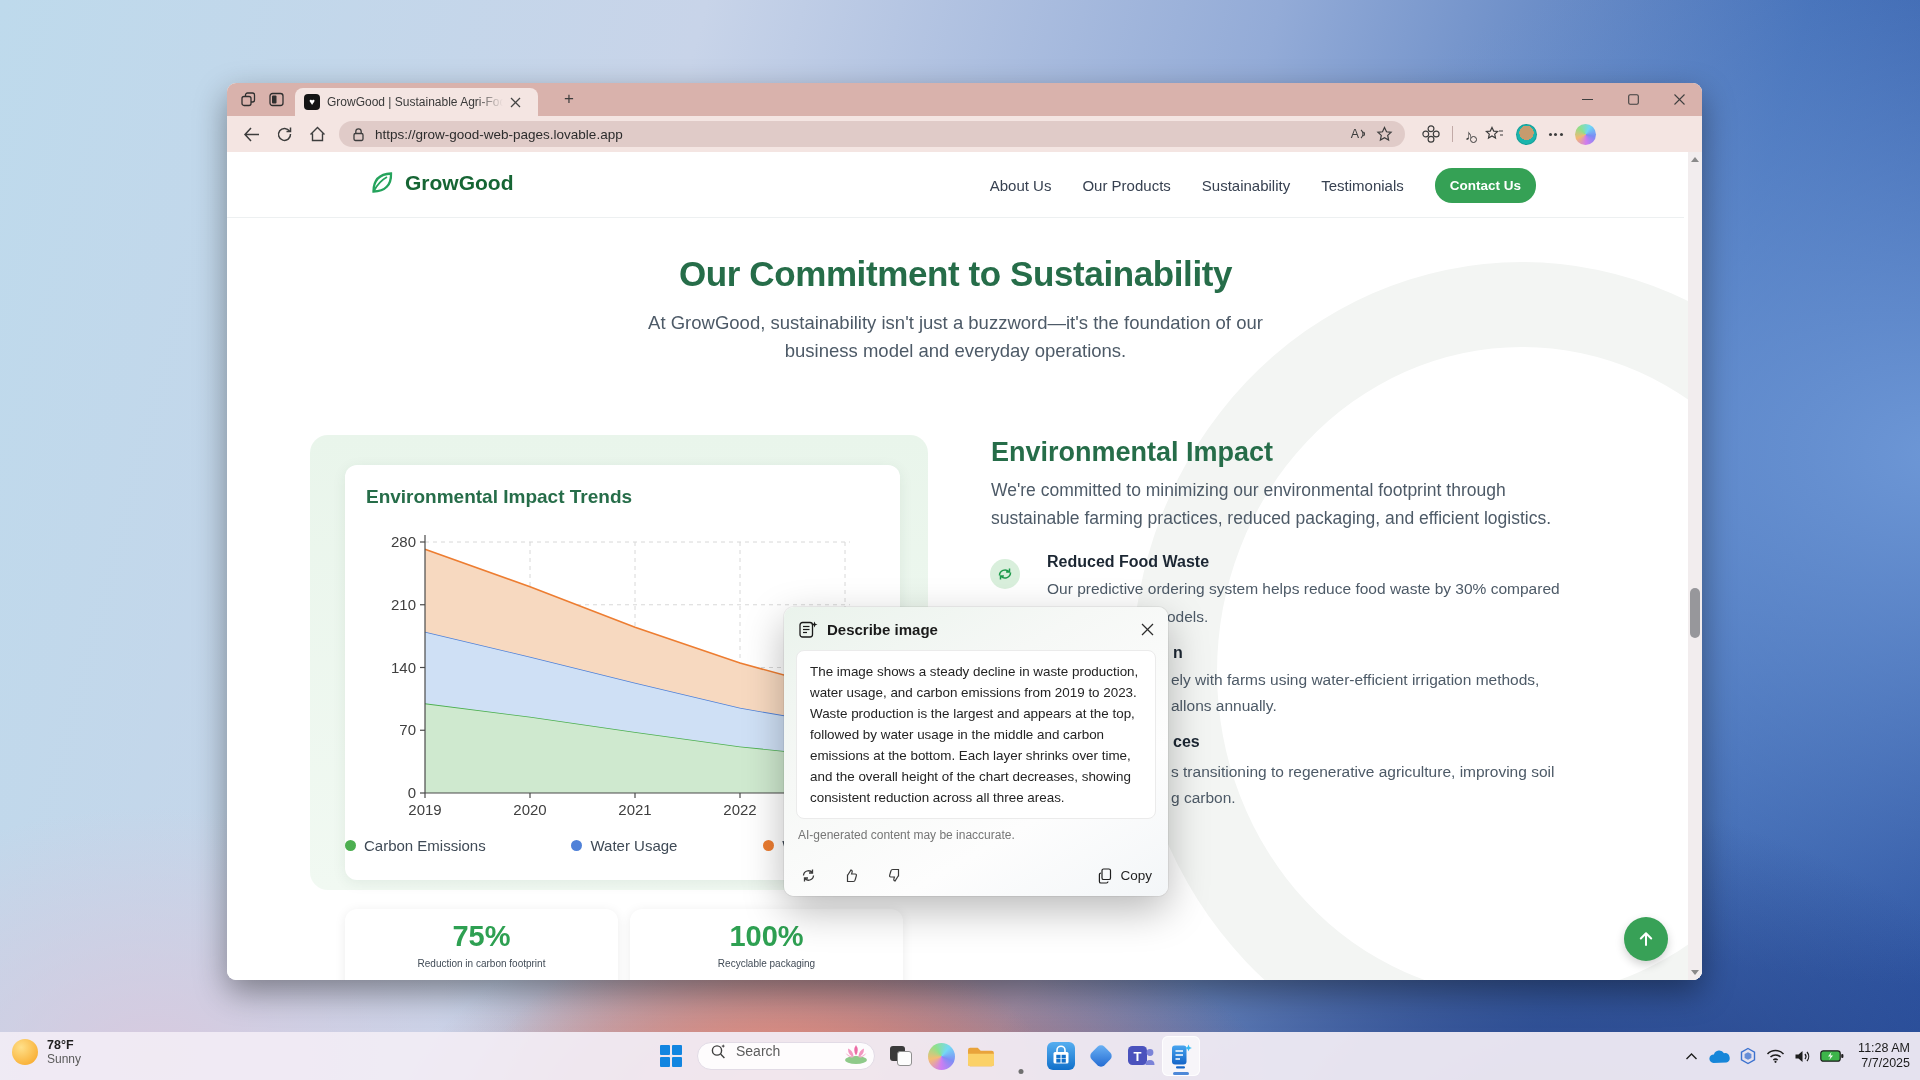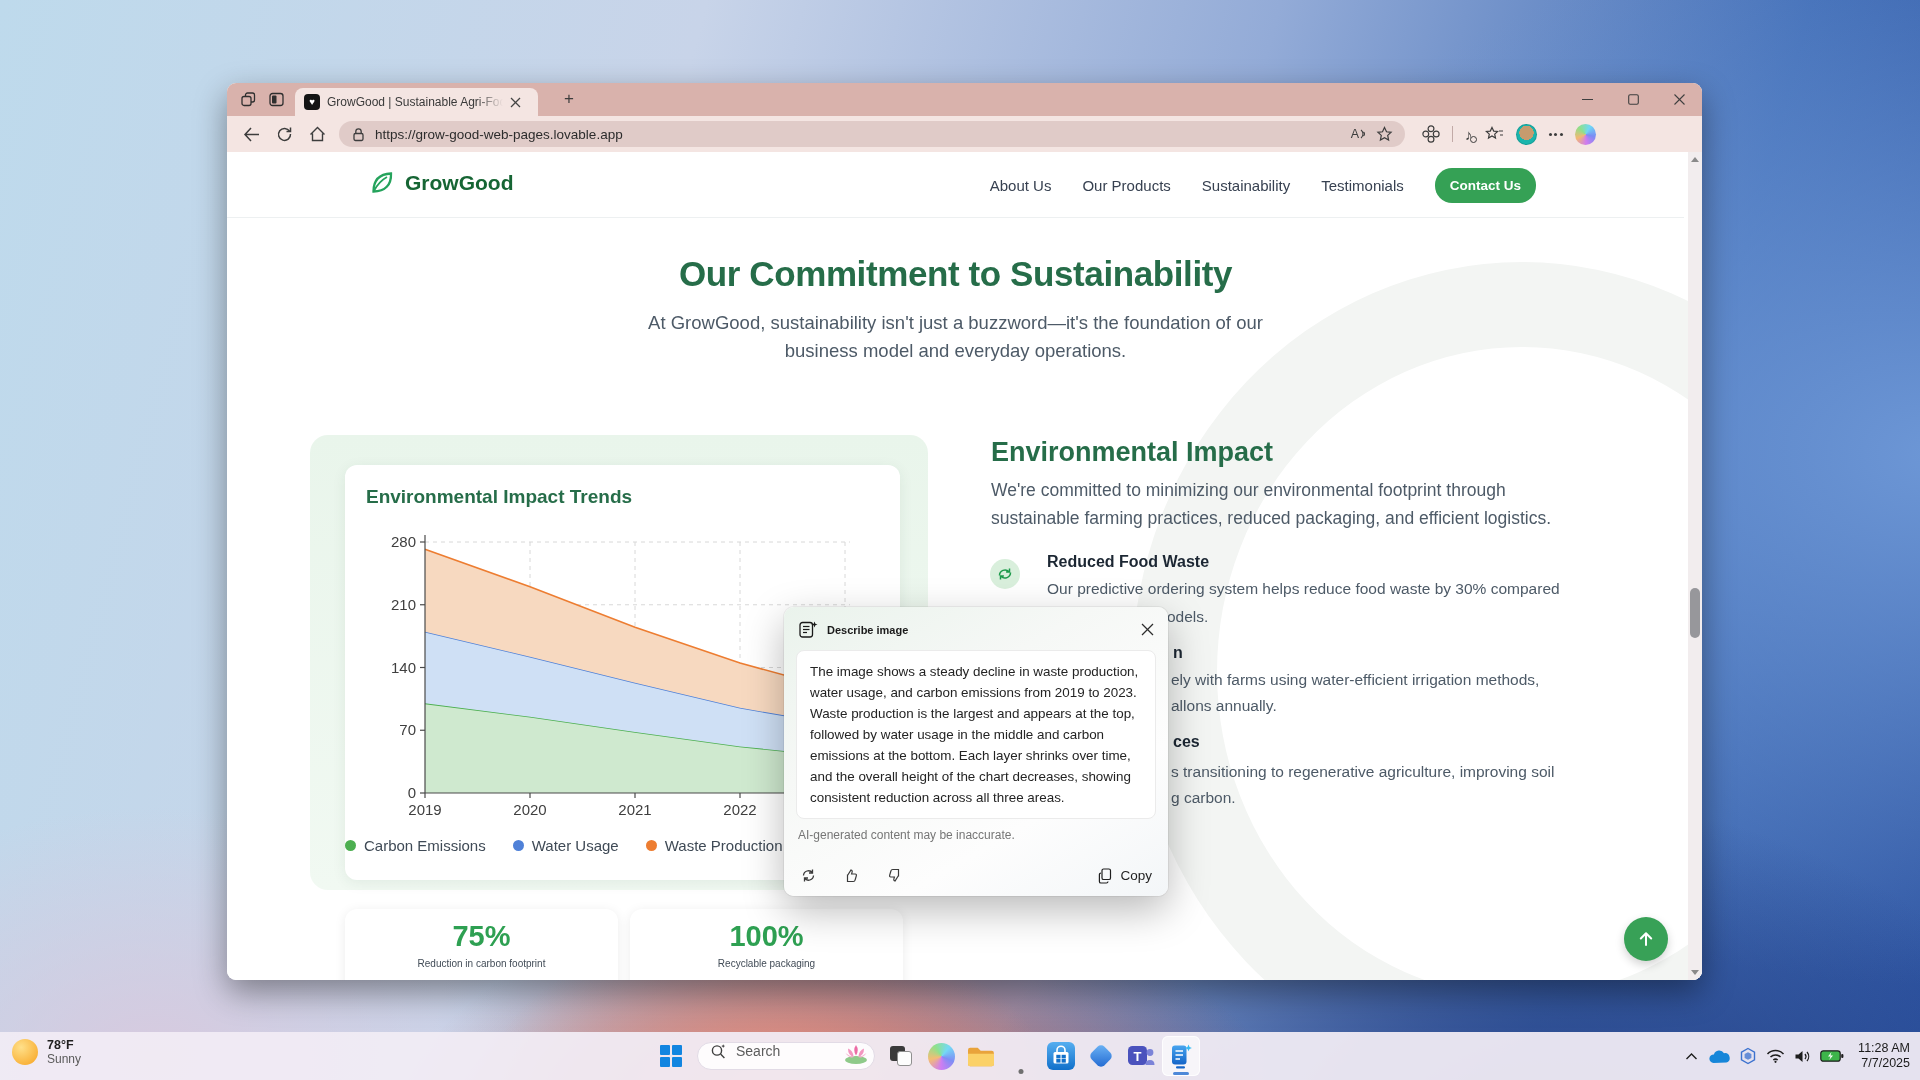--- a/index.html
+++ b/index.html
@@ -43,37 +43,37 @@
 .brand{position:absolute;left:141px;top:17px;display:flex;align-items:center;gap:9px}
 .brand-name{font-size:21px;font-weight:bold;color:#166534}
 .sitenav{position:absolute;right:148px;top:0;height:66px;display:flex;align-items:center;gap:31px}
 .navlink{font-size:15px;color:#374151}
 .cta{background:#35a155;color:#fff;font-size:13.5px;font-weight:bold;border:none;border-radius:17px;padding:10px 15px}
 .hero-h1{position:absolute;top:102px;left:0;width:1457px;text-align:center;font-size:35px;font-weight:800;color:#266d49;z-index:2;letter-spacing:-.4px}
 .hero-sub{position:absolute;left:0;width:1457px;text-align:center;font-size:18.5px;color:#4d5a67;z-index:2}
 .greenpanel{position:absolute;left:83px;top:283px;width:618px;height:455px;background:linear-gradient(180deg,#e9f5eb,#f1f9f2);border-radius:18px;z-index:1}
 .chartcard{position:absolute;left:118px;top:313px;width:555px;height:415px;background:#fff;border-radius:12px;box-shadow:0 3px 14px rgba(40,80,50,.08);z-index:2}
 .chart-title{position:absolute;left:21px;top:21px;font-size:19px;font-weight:bold;color:#266d49}
-.legend{position:absolute;left:0;top:372px;width:555px;display:flex;justify-content:flex-start;gap:27px;font-size:15px;color:#3f4a56}
+.legend{position:absolute;left:0;top:372px;width:555px;display:flex;justify-content:space-between;gap:27px;font-size:15px;color:#3f4a56}
 .legend span{display:flex;align-items:center;gap:8px}
 .ldot{width:11px;height:11px;border-radius:50%;display:inline-block}
 .statcard{position:absolute;width:273px;height:95px;background:#fff;border-radius:12px;box-shadow:0 2px 12px rgba(0,0,0,.08);text-align:center;padding-top:11px;z-index:2}
 .statval{font-size:29px;font-weight:800;color:#2ea052}
 .statlabel{font-size:10px;color:#424c57;margin-top:5px}
 .imp-h{position:absolute;left:764px;top:285px;font-size:27px;font-weight:800;color:#266d49;z-index:2}
 .imp-p{position:absolute;left:764px;font-size:17.5px;color:#4d5a67;z-index:2}
 .feat-ic{position:absolute;left:763px;top:407px;width:30px;height:30px;border-radius:50%;background:#d9efdc;display:flex;align-items:center;justify-content:center;z-index:2}
 .feat-t{position:absolute;font-size:16px;font-weight:bold;color:#1c2733;z-index:2}
 .feat-b{position:absolute;font-size:15.5px;color:#4d5a67;z-index:2}
 
 .popup{position:absolute;left:557px;top:455px;width:384px;height:289px;border-radius:10px;z-index:30;
  background:linear-gradient(150deg,#eaf3ec,#f6f8f6 35%,#fdfdfd 70%,#f3f6f8);
  box-shadow:0 14px 40px rgba(0,0,0,.28),0 0 0 1px rgba(0,0,0,.05)}
 .pop-head{display:flex;align-items:center;gap:9px;padding:13px 14px 9px}
-.pop-title{font-size:11px;font-weight:bold;color:#1a1a1a;flex:1}
+.pop-title{font-size:15px;font-weight:bold;color:#1a1a1a;flex:1}
 .pop-card{margin:2px 12px 0;background:#fff;border:1px solid #ebebeb;border-radius:8px;padding:10px 13px;
  font-size:13.4px;line-height:21px;color:#242424}
 .pop-disc{margin:9px 14px 0;font-size:12px;color:#767676}
 .pop-actions{position:absolute;left:0;bottom:12px;width:100%;display:flex;align-items:center;gap:26px;padding:0 16px}
 .copybtn{margin-left:auto;display:flex;align-items:center;gap:7px;font-size:13.5px;color:#1f1f1f}
 
 .scrollbar{position:absolute;right:0;top:0;width:14px;height:828px;background:#f2edee;z-index:40}
 .sb-thumb{position:absolute;left:2px;top:436px;width:10px;height:50px;background:#97979b;border-radius:5px}
 .sb-arrow{position:absolute;left:3px;width:0;height:0;border-left:4px solid transparent;border-right:4px solid transparent}
 .fab{position:absolute;left:1397px;top:765px;width:44px;height:44px;border-radius:50%;background:#38a157;z-index:20;

